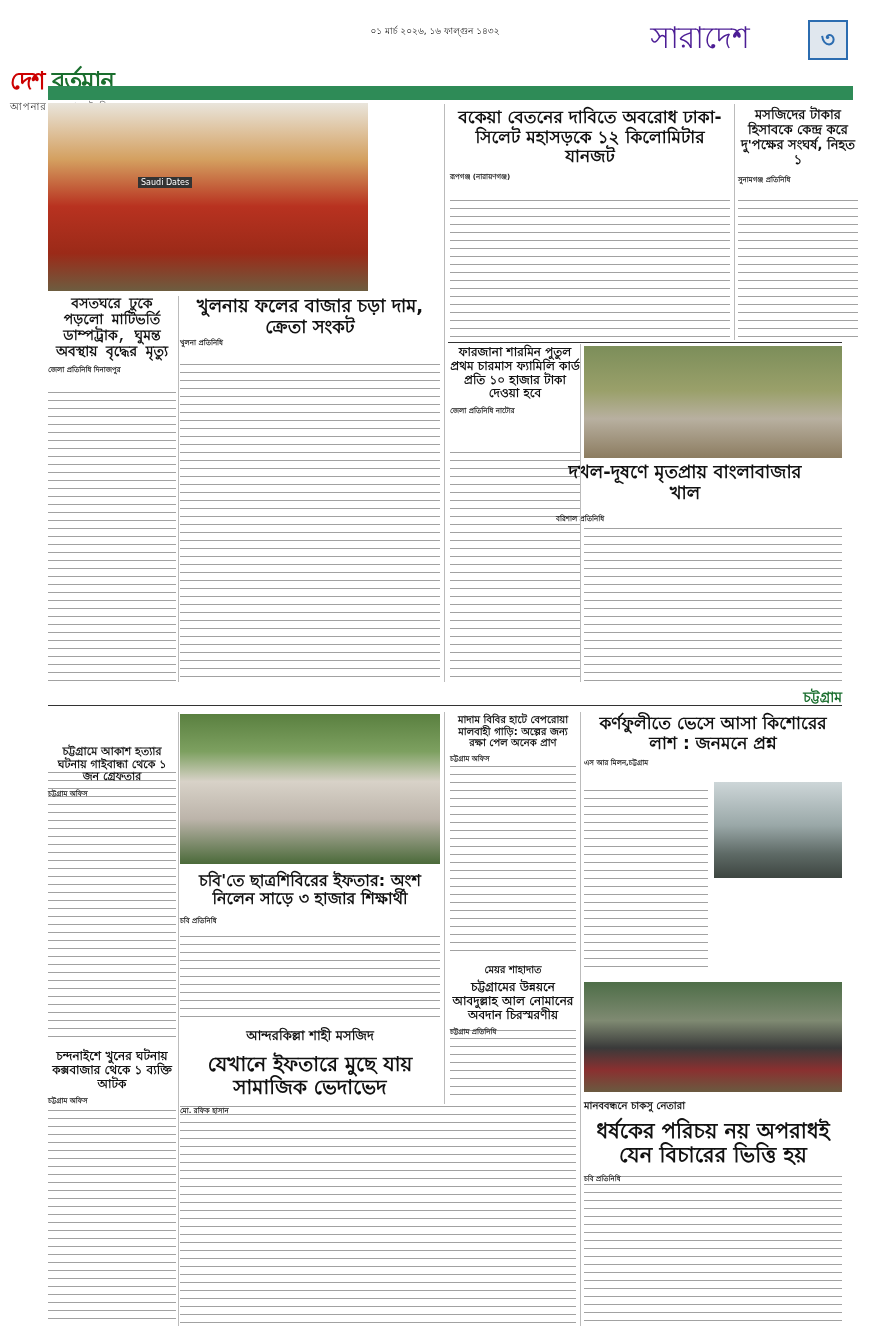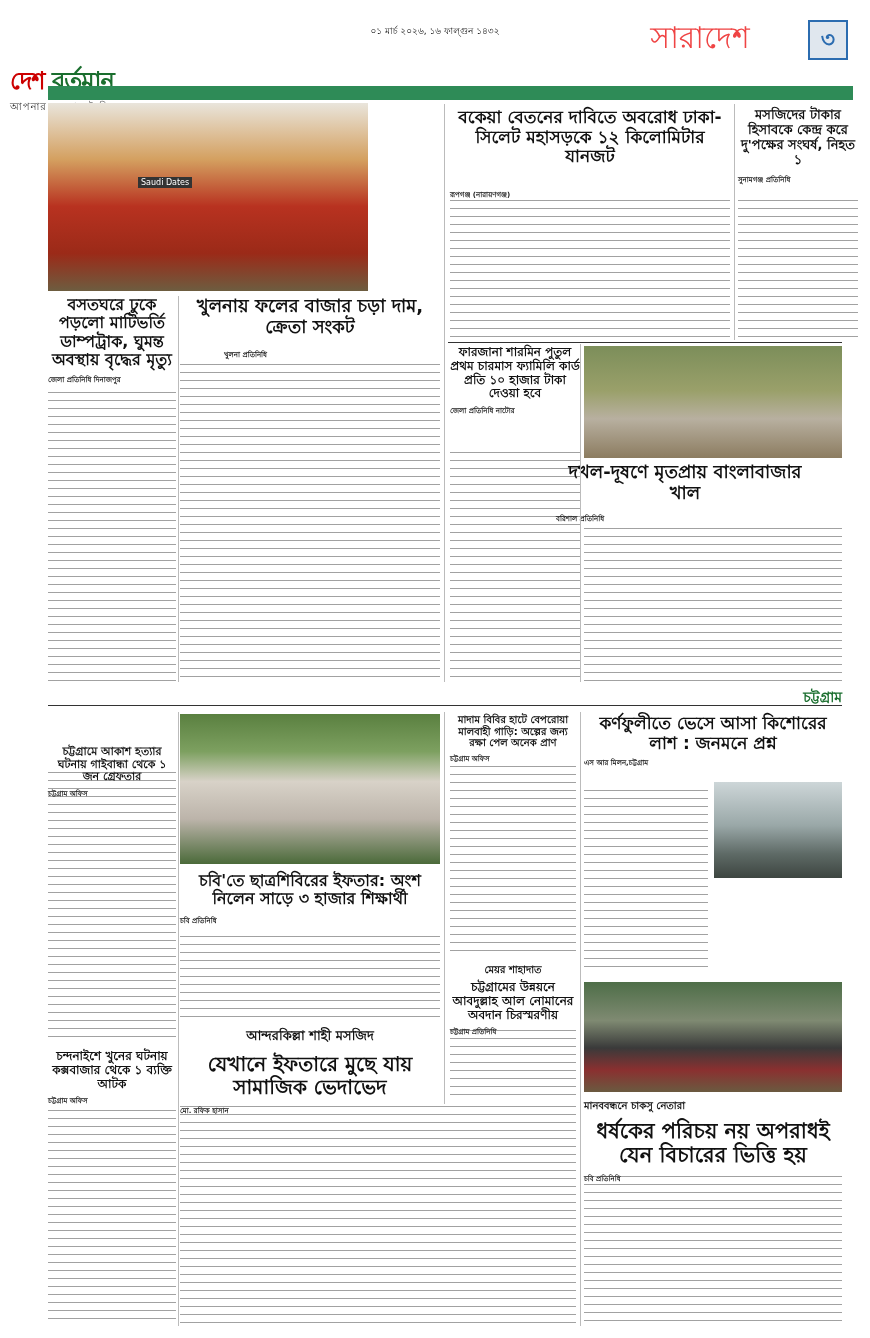--- a/index.html
+++ b/index.html
@@ -6,21 +6,21 @@
   body { width: 870px; height: 1338px; background: #fff; font-family: "DejaVu Sans", sans-serif; color: #111; position: relative; overflow: hidden; }
   .abs { position: absolute; }
   .masthead { left: 0; top: 0; width: 870px; height: 95px; }
   .logo { left: 10px; top: 18px; width: 180px; height: 60px; }
   .logo-main { font-size: 24px; font-weight: bold; color: #c00; line-height: 32px; letter-spacing: -1px; margin-top: 47px; }
   .logo-main .b { color: #1a6e2e; }
   .logo-sub { font-size: 10px; color: #333; margin-top: 2px; letter-spacing: 1px; }
   .date-block { left: 300px; top: 18px; width: 270px; text-align: center; }
   .day { font-size: 12px; font-weight: bold; }
   .date { font-size: 9px; margin-top: 6px; }
-  .section-title { left: 600px; top: 14px; width: 200px; font-size: 30px; color: #ef4444; text-align: center; }
+  .section-title { left: 600px; top: 14px; width: 200px; font-size: 30px; color: #4c1d95; text-align: center; }
   .page-num { left: 808px; top: 20px; width: 40px; height: 40px; background: #e0e7ee; border: 2px solid #2b6cb0; color: #2b6cb0; font-weight: bold; font-size: 22px; text-align: center; line-height: 36px; }
   .green-bar { left: 48px; top: 86px; width: 805px; height: 14px; background: #2e8b57; }
   .photo { background: #8a8a7a; overflow: hidden; }
   .photo-fruit { background: linear-gradient(180deg,#e9e5dc 0%,#d4a060 30%,#b83220 55%,#9b2a18 80%,#6d5d40 100%); }
   .photo-canal { background: linear-gradient(180deg,#7c8e5a 0%,#9aa06a 40%,#b8b0a0 65%,#8c7c60 100%); }
   .photo-crowd { background: linear-gradient(180deg,#5a8040 0%,#7da060 25%,#d8d2c8 45%,#bcb4aa 70%,#4b6a3a 100%); }
   .photo-river { background: linear-gradient(180deg,#cdd6d8 0%,#9aa8a8 45%,#5e6a66 75%,#3d4540 100%); }
   .photo-group { background: linear-gradient(180deg,#4e6e48 0%,#7f8a72 35%,#3a3a3a 60%,#8a3030 80%,#6a5a40 100%); }
   h2 { font-weight: bold; line-height: 1.15; text-align: center; }
   .byline { font-size: 7px; font-weight: bold; color: #222; }
@@ -42,34 +42,34 @@
   <div class="abs section-title">সারাদেশ</div>
   <div class="abs page-num">৩</div>
   <div class="abs green-bar"></div>
 </div>
 
 <div class="abs photo photo-fruit" style="left:48px;top:103px;width:320px;height:188px;text-align:right;">
   <div class="abs" style="left:90px;top:74px;font-size:8px;color:#fff;background:#333;padding:1px 3px;">Saudi Dates</div>
 </div>
 
 <div class="abs" style="left:48px;top:296px;width:128px;">
-  <h2 style="font-size:16px;">বসতঘরে ঢুকে পড়লো মাটিভর্তি ডাম্পট্রাক, ঘুমন্ত অবস্থায় বৃদ্ধের মৃত্যু</h2>
+  <h2 style="font-size:14px;font-family:Liberation Mono, monospace;">বসতঘরে ঢুকে পড়লো মাটিভর্তি ডাম্পট্রাক, ঘুমন্ত অবস্থায় বৃদ্ধের মৃত্যু</h2>
   <div class="byline" style="margin-top:4px;">জেলা প্রতিনিধি দিনাজপুর</div>
 </div>
 <div class="abs dim-lines" style="left:48px;top:392px;width:128px;height:290px;"></div>
 
 <div class="abs" style="left:180px;top:296px;width:260px;">
   <h2 style="font-size:18px;">খুলনায় ফলের বাজার চড়া দাম, ক্রেতা সংকট</h2>
-  <div class="byline" style="margin-top:12px;padding-left:44px;">খুলনা প্রতিনিধি</div>
+  <div class="byline" style="margin-top:0;">খুলনা প্রতিনিধি</div>
 </div>
 <div class="abs dim-lines" style="left:180px;top:364px;width:260px;height:318px;"></div>
 
 <div class="abs" style="left:450px;top:108px;width:280px;">
   <h2 style="font-size:17px;">বকেয়া বেতনের দাবিতে অবরোধ ঢাকা-সিলেট মহাসড়কে ১২ কিলোমিটার যানজট</h2>
-  <div class="byline" style="margin-top:22px;">রূপগঞ্জ (নারায়ণগঞ্জ)</div>
+  <div class="byline" style="margin-top:4px;">রূপগঞ্জ (নারায়ণগঞ্জ)</div>
 </div>
 <div class="abs dim-lines" style="left:450px;top:200px;width:280px;height:138px;"></div>
 
 <div class="abs" style="left:738px;top:108px;width:120px;">
   <h2 style="font-size:13px;">মসজিদের টাকার হিসাবকে কেন্দ্র করে দু'পক্ষের সংঘর্ষ, নিহত ১</h2>
   <div class="byline" style="margin-top:6px;">সুনামগঞ্জ প্রতিনিধি</div>
 </div>
 <div class="abs dim-lines" style="left:738px;top:200px;width:120px;height:138px;"></div>
 
 <div class="abs" style="left:450px;top:346px;width:130px;">

